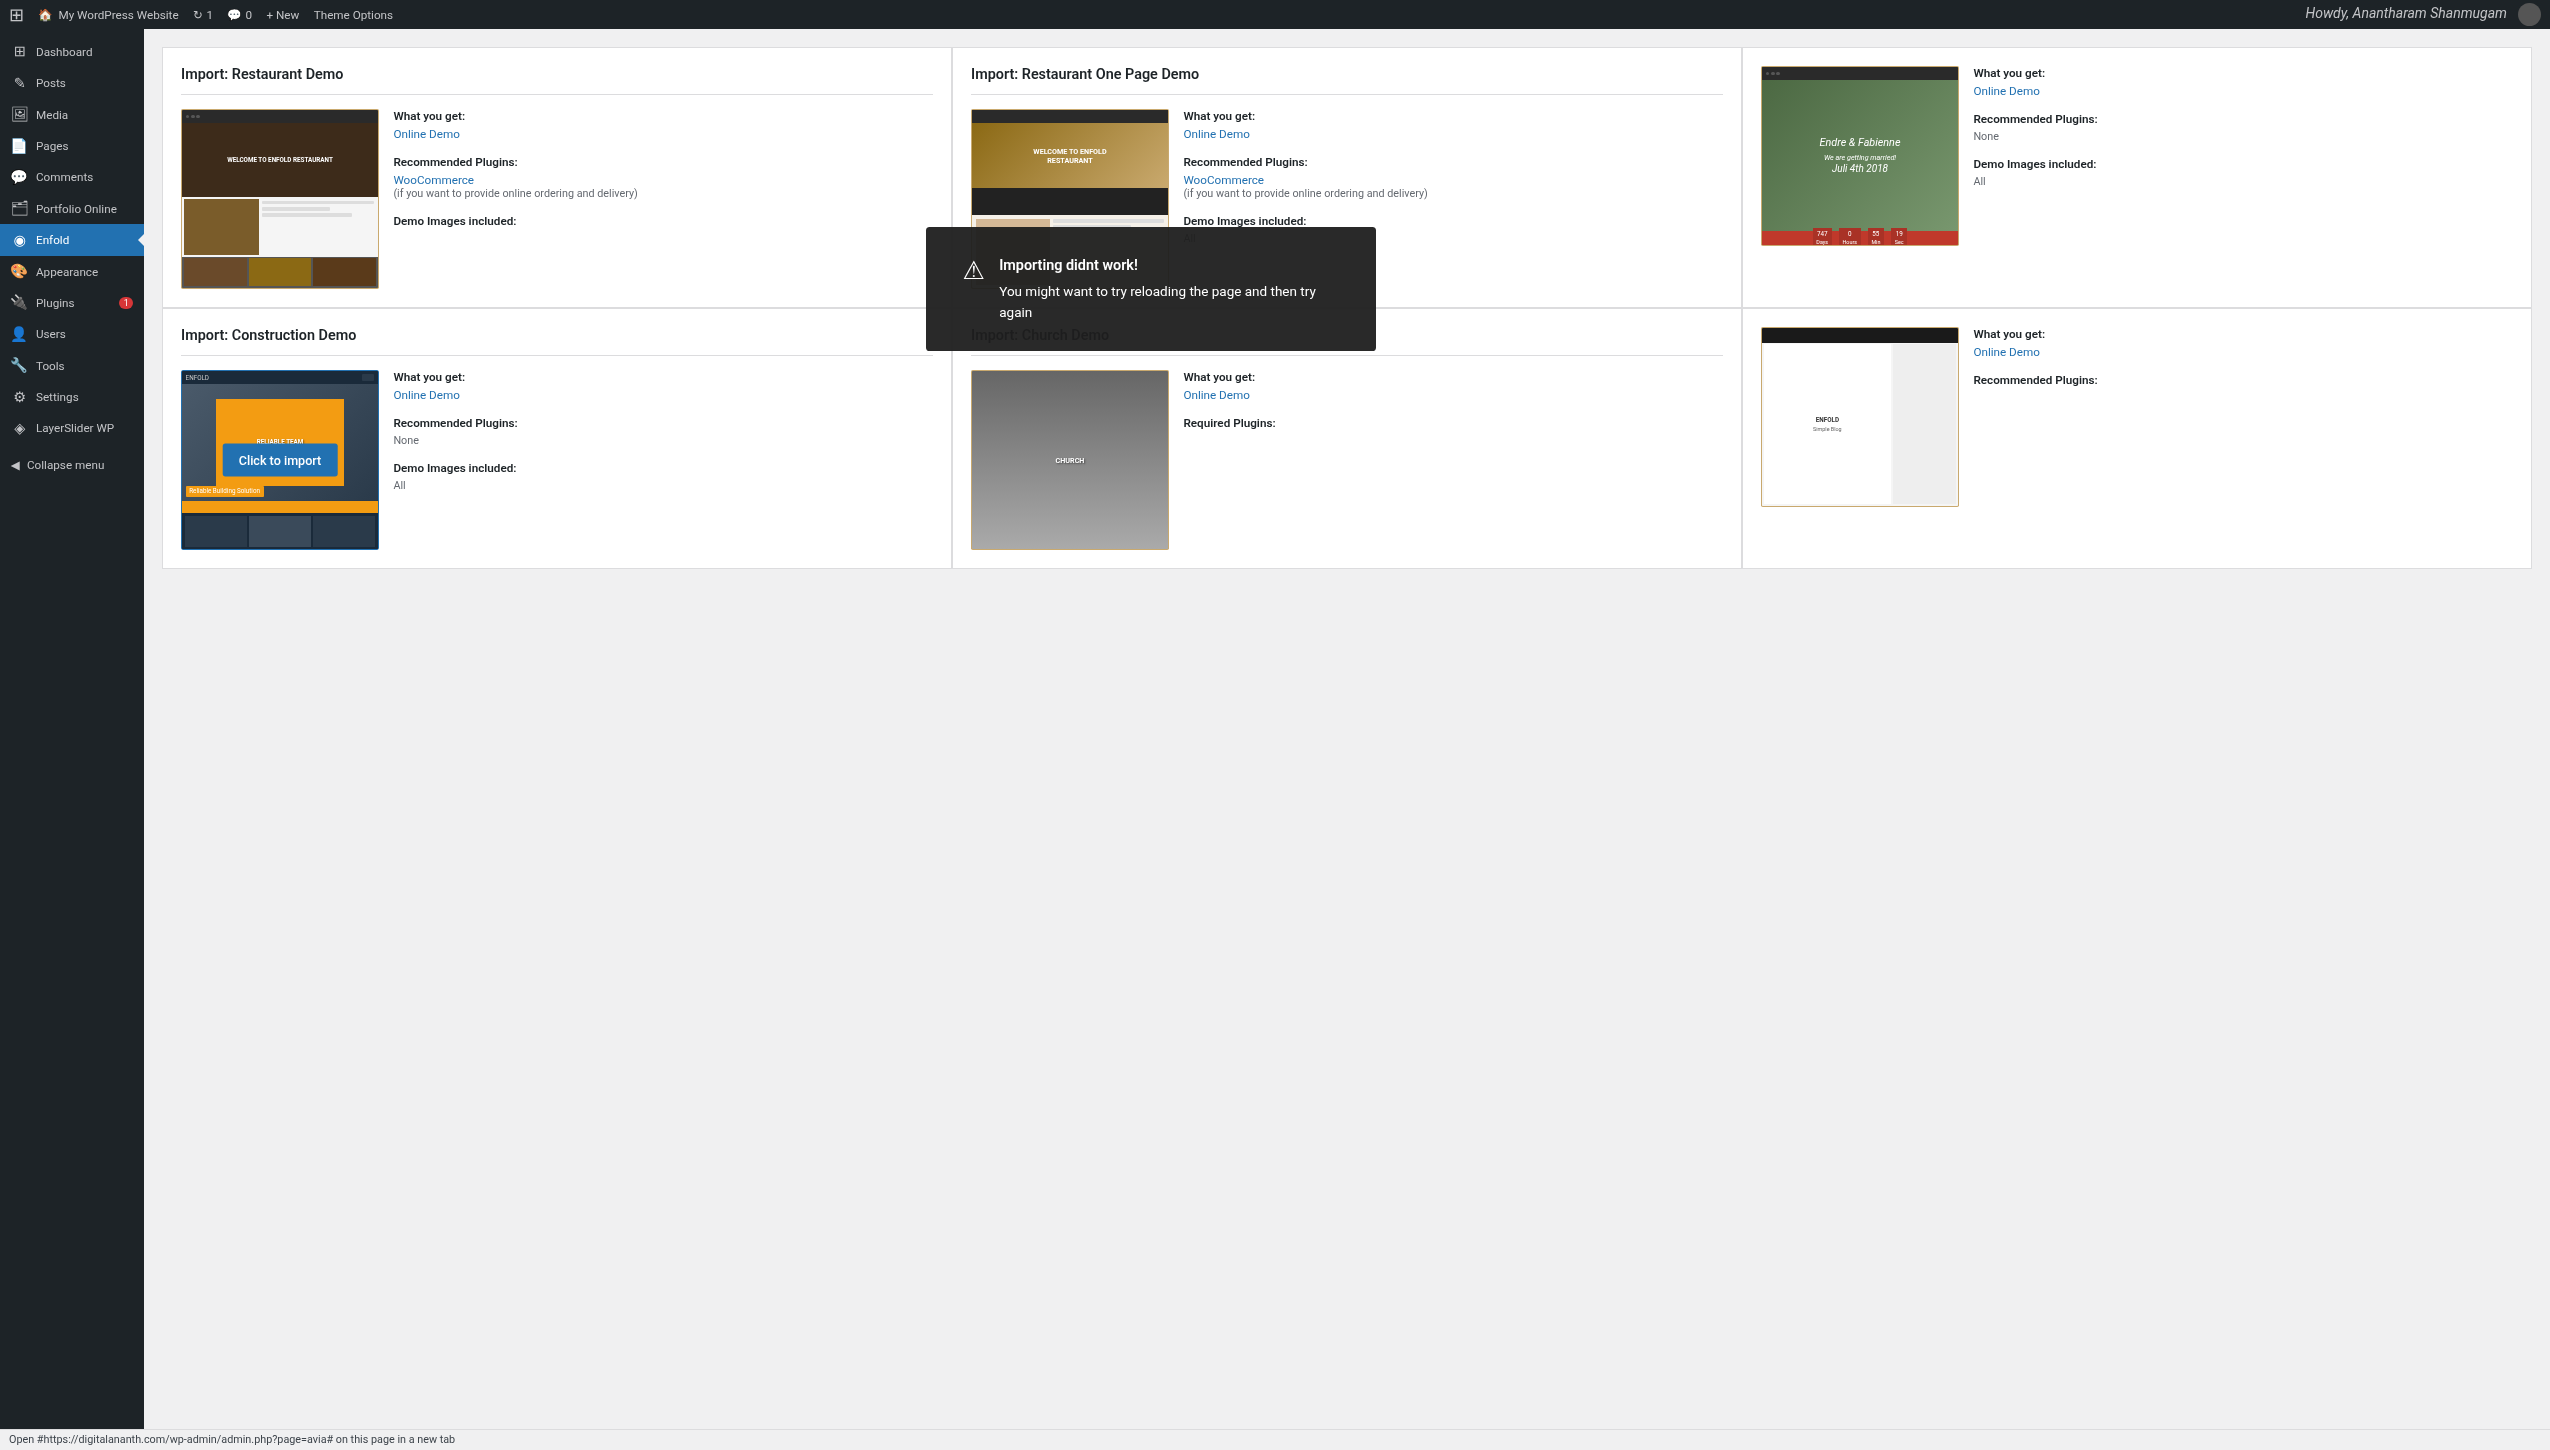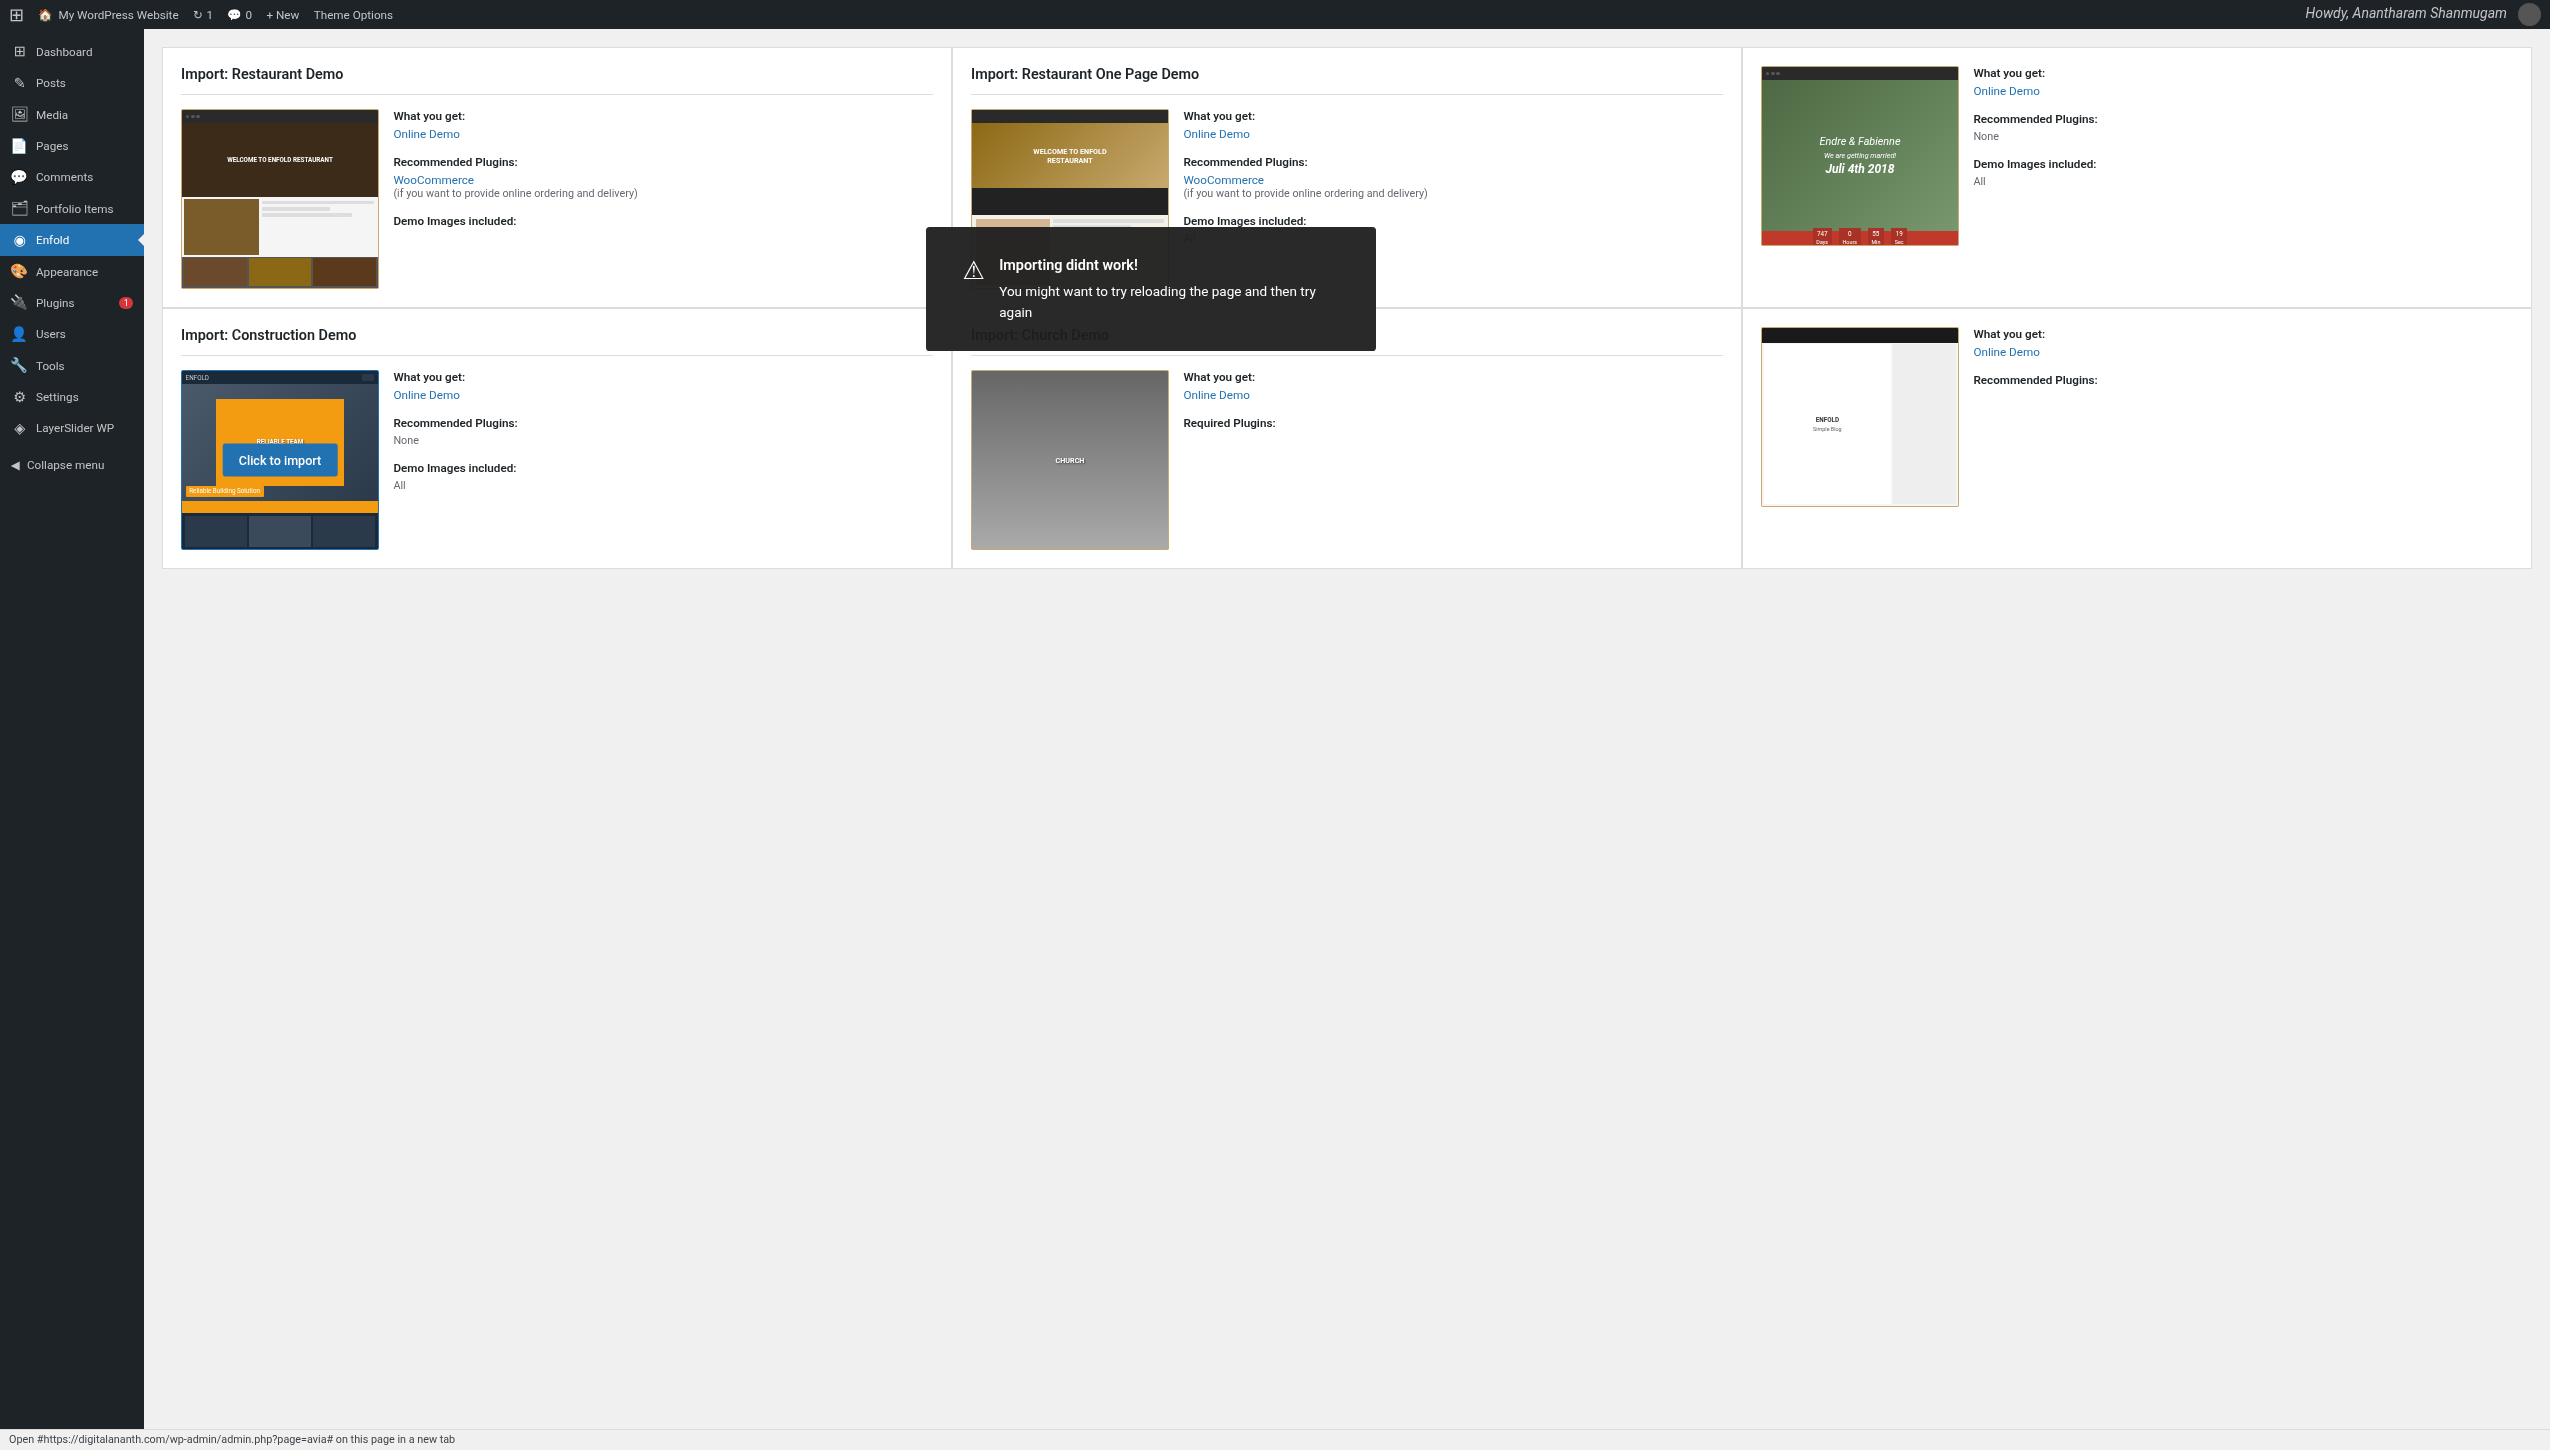--- a/index.html
+++ b/index.html
@@ -260,21 +260,21 @@
     <div class="menu-item">
       <span class="menu-icon">📄</span>
       <span>Pages</span>
     </div>
     <div class="menu-item">
       <span class="menu-icon">💬</span>
       <span>Comments</span>
     </div>
     <div class="menu-item">
       <span class="menu-icon">🗂</span>
-      <span>Portfolio Items</span>
+      <span>Portfolio Online</span>
     </div>
     <div class="menu-item active">
       <span class="menu-icon">◉</span>
       <span>Enfold</span>
     </div>
     <div class="menu-item">
       <span class="menu-icon">🎨</span>
       <span>Appearance</span>
     </div>
     <div class="menu-item">
@@ -383,21 +383,21 @@
             <div class="thumb-wedding">
               <div style="background:#2a2a2a; height:12.6px; display:flex; align-items:center; padding:0 3.6px; gap:1.8px;">
                 <div style="width:3.6px;height:3.6px;border-radius:50%;background:#555;"></div>
                 <div style="width:3.6px;height:3.6px;border-radius:50%;background:#555;"></div>
                 <div style="width:3.6px;height:3.6px;border-radius:50%;background:#555;"></div>
               </div>
               <div class="thumb-wedding-hero">
                 <div class="thumb-wedding-text">
                   <div style="font-size:10.8px; font-style:italic;">Endre &amp; Fabienne</div>
                   <div style="font-size:7.2px; margin-top:3.6px;">We are getting married!</div>
-                  <div style="font-size:12px; margin-top:1.8px;font-weight:bold;">Juli 4th 2018</div>
+                  <div style="font-size:10px; margin-top:1.8px;">Juli 4th 2018</div>
                 </div>
               </div>
               <div class="thumb-wedding-bottom">
                 <div class="thumb-wedding-stat">747<br><span style="font-size:5.4px;">Days</span></div>
                 <div class="thumb-wedding-stat">0<br><span style="font-size:5.4px;">Hours</span></div>
                 <div class="thumb-wedding-stat">55<br><span style="font-size:5.4px;">Min</span></div>
                 <div class="thumb-wedding-stat">19<br><span style="font-size:5.4px;">Sec</span></div>
               </div>
             </div>
           </div>

